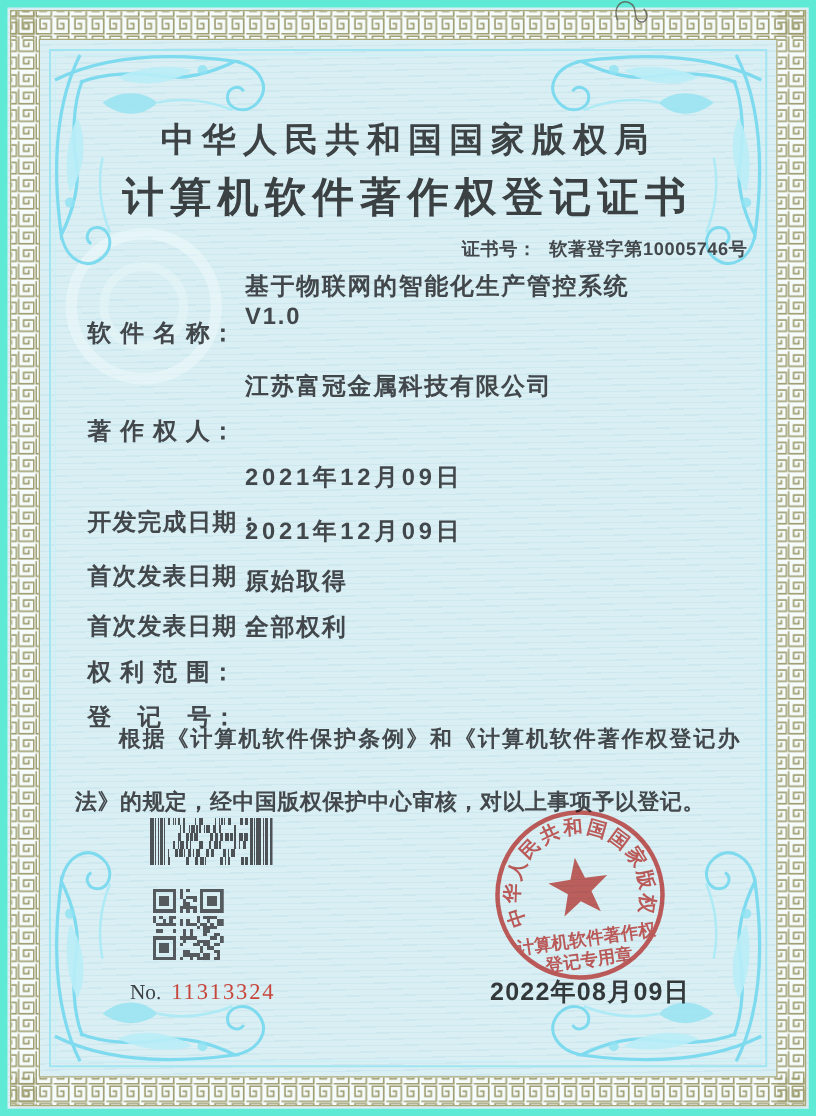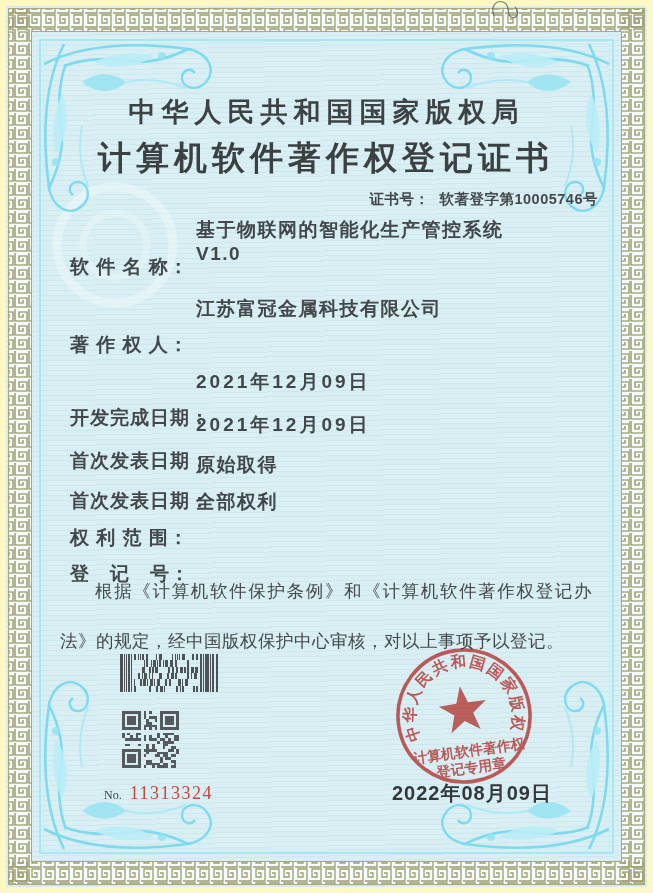--- a/index.html
+++ b/index.html
@@ -5,21 +5,21 @@
   html,body{margin:0;padding:0;}
   body{
     width:653px;height:893px;
     background:#eef7f9;
     font-family:"Liberation Sans", sans-serif;
     position:relative;
     overflow:hidden;
   }
   .page{
     position:absolute;left:0;top:0;width:653px;height:893px;
-    background:#fef9c3;
+    background:#5eead4;
   }
   .cert-bg{
     position:absolute;left:6px;top:6px;right:6px;bottom:6px;
     background:
       repeating-linear-gradient(179deg, rgba(150,205,220,.18) 0 1px, rgba(0,0,0,0) 1px 5px),
       #d9eff3;
   }
   .frame-svg, .seal-svg, .artifact-svg{
     position:absolute;left:0;top:0;width:653px;height:893px;
     pointer-events:none;
@@ -53,36 +53,36 @@
   }
   .field-row .label{display:inline-block;letter-spacing:1px;margin-top:36px;}
   .field-row .value{
     position:absolute;left:126px;top:0;
     letter-spacing:1.5px;
   }
   .value.num{letter-spacing:3px;}
   .sw-line{line-height:24px;}
   .paragraph{
     position:absolute;left:60px;top:566px;width:532px;
-    font-size:17.5px;font-weight:400;color:#43484c;
+    font-size:17.5px;font-weight:700;color:#43484c;
     line-height:50px;text-indent:2em;text-align:justify;
     letter-spacing:.5px;
   }
   .barcode{
     position:absolute;left:120px;top:654px;width:98px;height:38px;
   }
   .qrcode{
     position:absolute;left:122px;top:711px;width:57px;height:57px;
   }
   .serial-line{
     position:absolute;left:104px;top:783px;white-space:nowrap;
   }
   .serial-line .no-prefix{
     font-family:"Liberation Serif", serif;
-    font-size:12px;color:#3c4145;
+    font-size:17px;color:#3c4145;
   }
   .serial-line .no-number{
     font-family:Liberation Serif, serif;
     font-size:18px;color:#c8453c;letter-spacing:1.5px;margin-left:8px;
   }
   .issue-date{
     position:absolute;left:392px;top:780px;
     font-size:20px;font-weight:700;color:#33383b;
     letter-spacing:1px;white-space:nowrap;
   }

